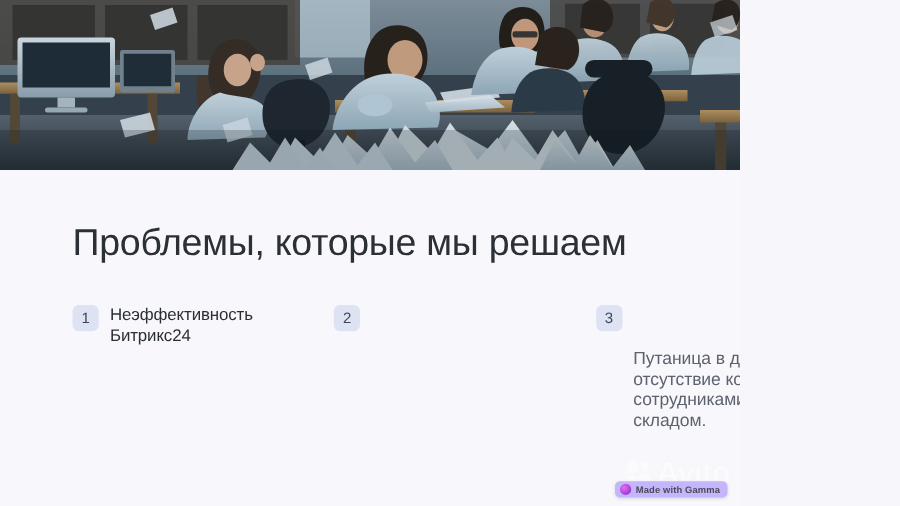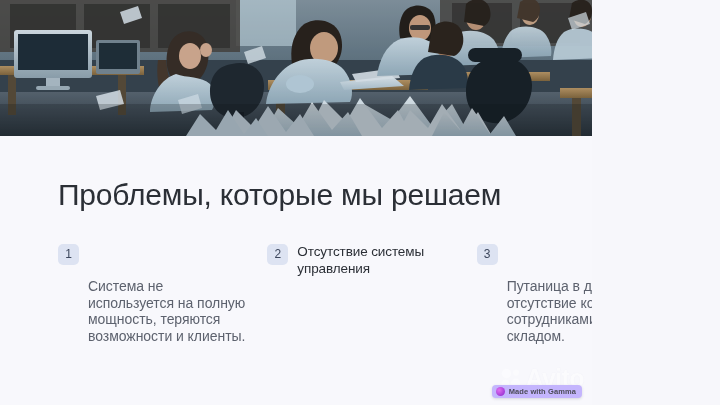--- a/index.html
+++ b/index.html
@@ -300,28 +300,27 @@
     </svg>
   </div>
 
   <div class="headline">Проблемы, которые мы решаем</div>
 
   <div class="columns">
 
     <div class="col">
       <div class="col-head">
         <div class="badge">1</div>
+        <div class="col-title">Неэффективность Битрикс24</div>
       </div>
-      <div class="col-body">Система не используется на полную мощность, теряются возможности и клиенты.</div>
     </div>
 
     <div class="col">
       <div class="col-head">
         <div class="badge">2</div>
-        <div class="col-title">Отсутствие системы управления</div>
       </div>
     </div>
 
     <div class="col">
       <div class="col-head">
         <div class="badge">3</div>
       </div>
       <div class="col-body">Путаница в документах, отсутствие контроля над сотрудниками и складом.</div>
     </div>
 

